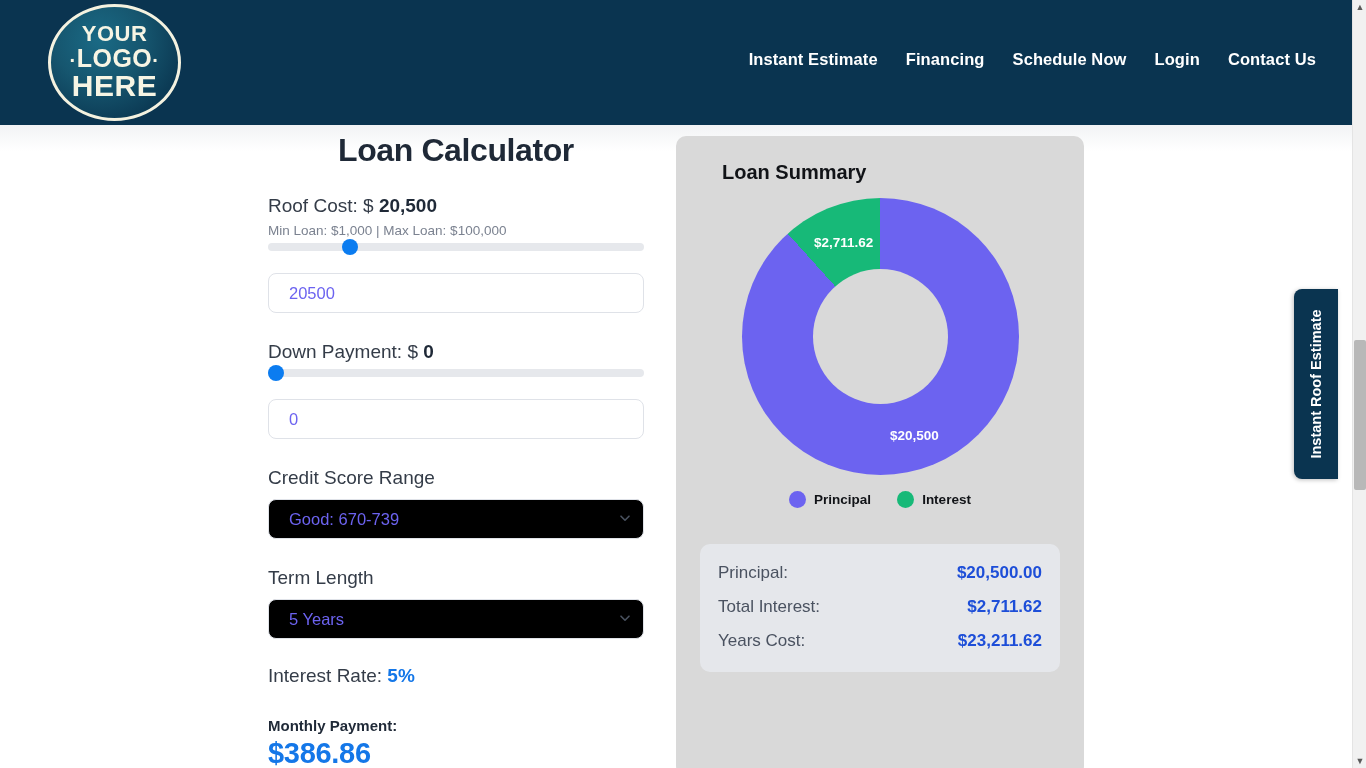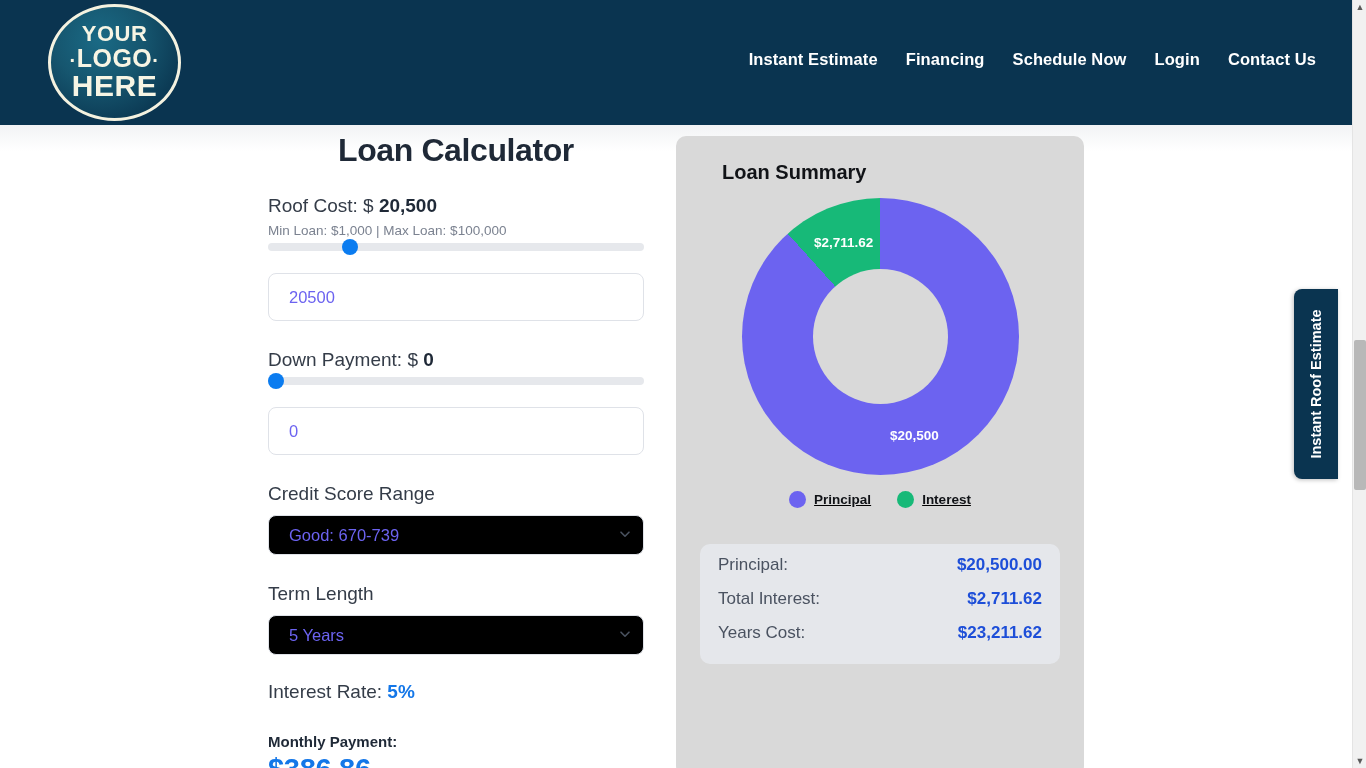--- a/index.html
+++ b/index.html
@@ -93,21 +93,21 @@
     border-radius: 6px;
     margin-bottom: 22px;
   }
   .slider .thumb {
     position: absolute; top: -4px;
     width: 16px; height: 16px;
     border-radius: 50%;
     background: #0b7cf0;
   }
   .num-input {
-    width: 376px; height: 48px;
+    width: 376px; height: 40px;
     border: 1px solid #dfe2e8;
     border-radius: 8px;
     background: #ffffff;
     color: #6c63f0;
     font-size: 16.5px;
     font-family: "Liberation Sans", sans-serif;
     padding: 0 20px;
     outline: none;
   }
   .gap-lg { height: 28px; }
@@ -184,33 +184,33 @@
     color: #ffffff;
     font-size: 13.5px;
     font-weight: 700;
     white-space: nowrap;
   }
   #label-interest { left: 72px; top: 37px; }
   #label-principal { left: 148px; top: 230px; }
   #chart-legend {
     position: absolute; left: 0; right: 0; top: 355px;
     display: flex; justify-content: center;
-    align-items: center; gap: 26px; text-decoration: underline;
+    align-items: center; gap: 26px;
   }
   .legend-item { display: flex; align-items: center; gap: 8px; }
   .legend-dot { width: 17px; height: 17px; border-radius: 50%; }
   .legend-text { font-size: 13.5px; font-weight: 700; color: #111317; }
 
   #summary-box {
     position: absolute;
     left: 24px; top: 408px;
     width: 360px;
     background: #e5e7eb;
     border-radius: 10px;
-    padding: 4px 18px 14px 18px;
+    padding: 12px 18px 14px 18px;
     text-align: center;
   }
   .summary-row {
     display: flex; justify-content: space-between;
     align-items: baseline;
     padding: 7px 0;
   }
   .summary-row .k { font-size: 17px; color: #4a5260; }
   .summary-row .v { font-size: 17px; font-weight: 700; color: #1d4ed8; }
 

